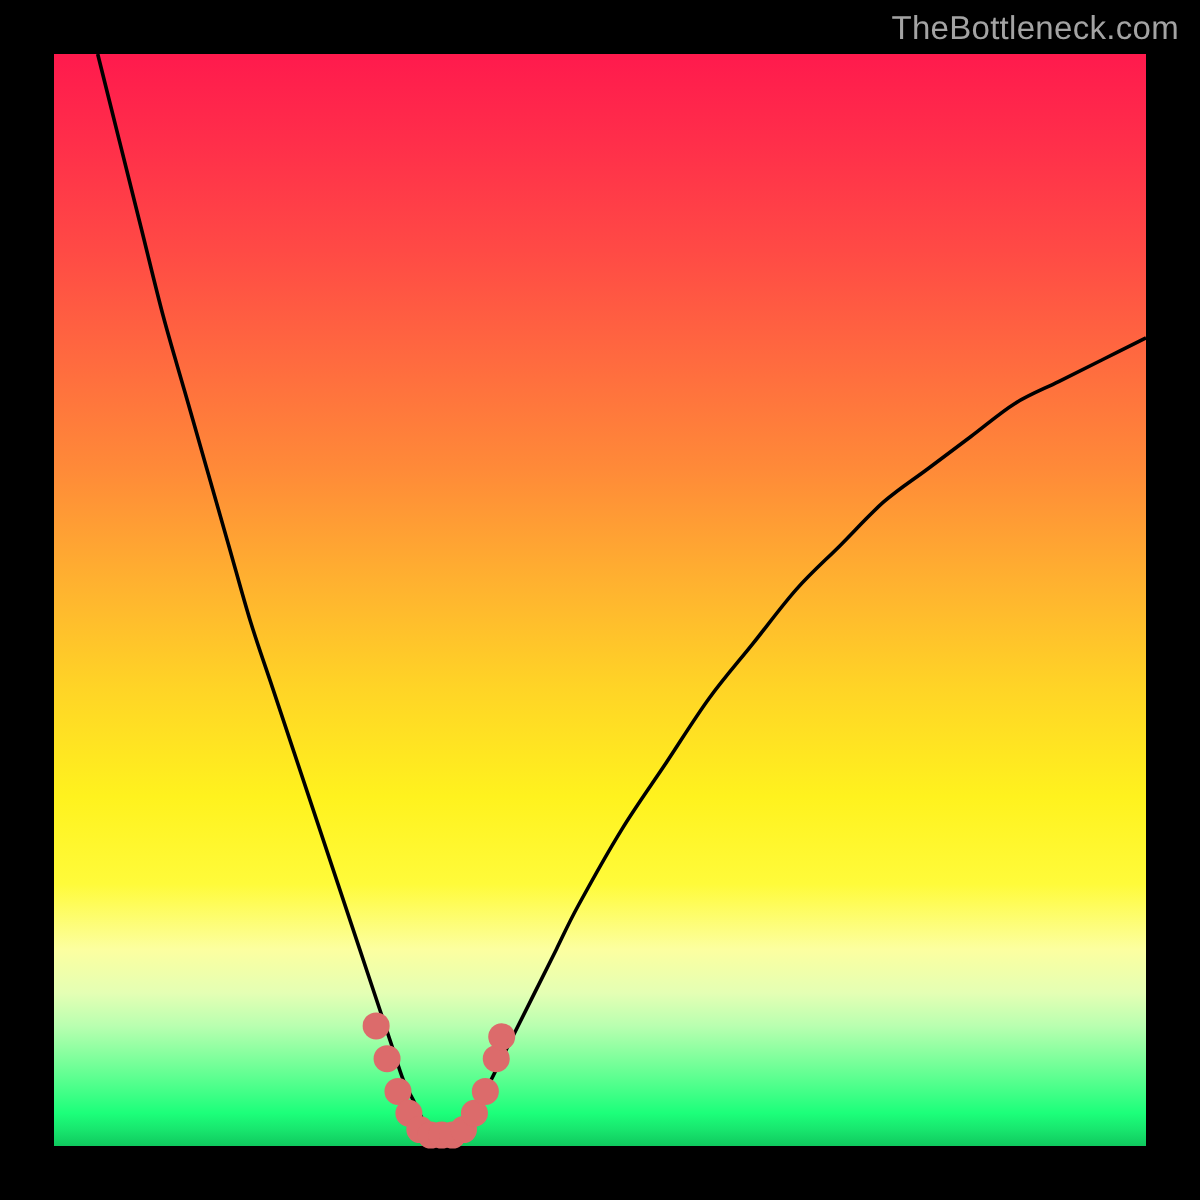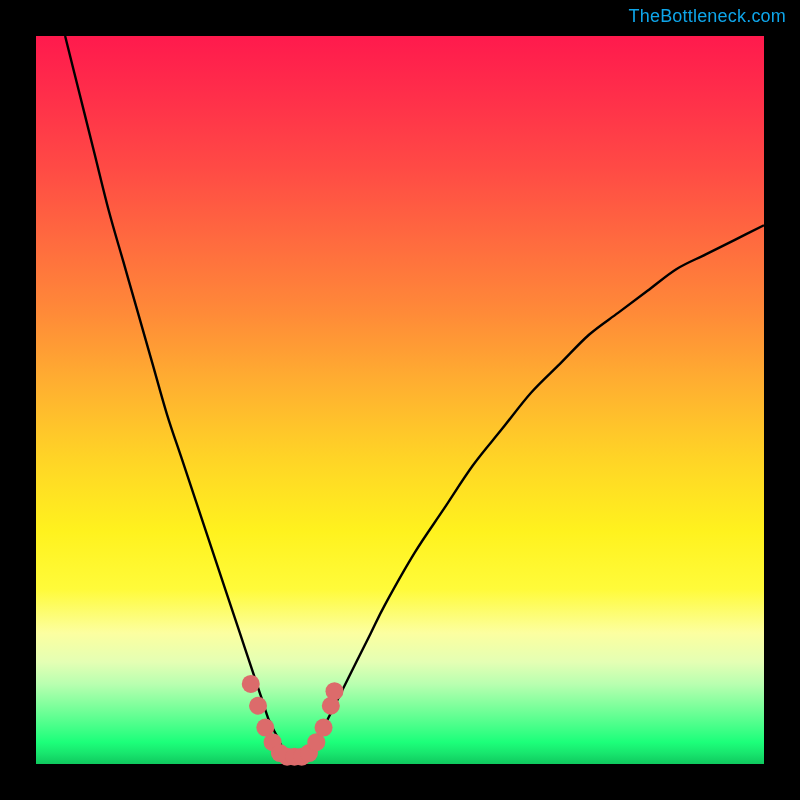--- a/index.html
+++ b/index.html
@@ -42,22 +42,22 @@
       #44ff88 95%,
       #1cff7a 97%,
       #18e66e 98.5%,
       #0fc95e 100%
     );
   }
   .watermark {
     position: absolute;
     top: 6px;
     right: 14px;
-    color: #0ea5e9;
-    font-size: 18px;
+    color: #a3a3a3;
+    font-size: 22px;
     font-weight: 500;
     letter-spacing: 0.2px;
     user-select: none;
   }
   svg.curve {
     position: absolute;
     left: 0;
     top: 0;
     width: 728px;
     height: 728px;

